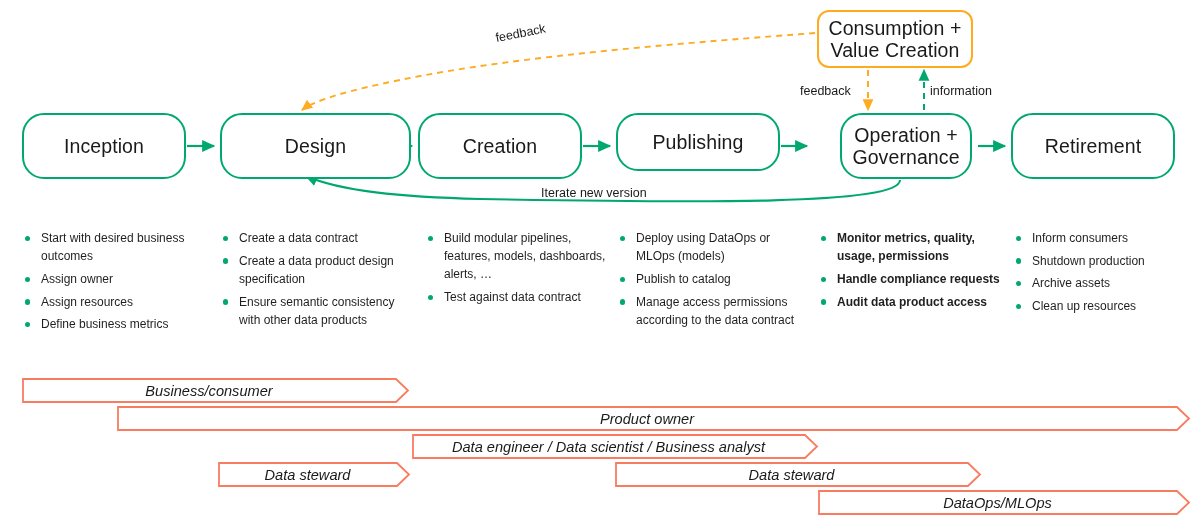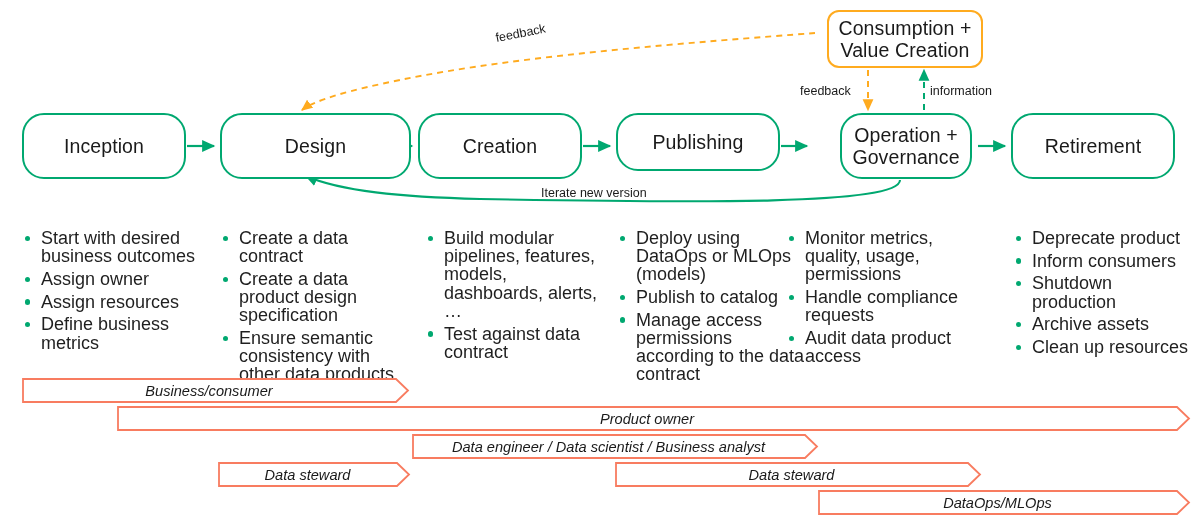--- a/index.html
+++ b/index.html
@@ -40,21 +40,21 @@
     white-space:nowrap;
   }
   .edgelabel.rot{ transform:rotate(-11deg); transform-origin:left bottom; }
 
   
   .bulletcol{position:absolute;top:229px;}
   .bullet{
     position:relative;
     padding-left:19px;
     margin-bottom:4.5px;
-    font-size:18px;
+    font-size:12px;
     line-height:18.2px;
     color:#1f1f1f;
   }
   .bullet:before{
     content:"";
     position:absolute;
     left:3px;top:6.6px;
     width:5.4px;height:5.4px;
     border-radius:50%;
     background:#00a870;
@@ -108,21 +108,21 @@
   </svg>
 
   <div class="stage" style="left:22px;top:113px;width:164px;height:66px;">Inception</div>
   <div class="stage" style="left:220px;top:113px;width:191px;height:66px;">Design</div>
   <div class="stage" style="left:418px;top:113px;width:164px;height:66px;">Creation</div>
   <div class="stage" style="left:616px;top:113px;width:164px;height:58px;">Publishing</div>
   <div class="stage" style="left:840px;top:113px;width:132px;height:66px;white-space:pre-line;">Operation +
 Governance</div>
   <div class="stage" style="left:1011px;top:113px;width:164px;height:66px;">Retirement</div>
 
-  <div class="stage accent" style="left:817px;top:10px;width:156px;height:58px;white-space:pre-line;margin-left:10px;">Consumption +
+  <div class="stage accent" style="left:817px;top:10px;width:156px;height:58px;white-space:pre-line;">Consumption +
 Value Creation</div>
 
   <div class="edgelabel rot" style="left:497px;top:31px;">feedback</div>
   <div class="edgelabel" style="left:800px;top:84px;">feedback</div>
   <div class="edgelabel" style="left:930px;top:84px;">information</div>
   <div class="edgelabel" style="left:541px;top:186px;">Iterate new version</div>
 
   <div class="bulletcol" style="left:22px;width:185px;">
     <div class="bullet">Start with desired business outcomes</div>
     <div class="bullet">Assign owner</div>
@@ -140,28 +140,27 @@
     <div class="bullet">Build modular pipelines, features, models, dashboards, alerts, …</div>
     <div class="bullet">Test against data contract</div>
   </div>
 
   <div class="bulletcol" style="left:617px;width:190px;">
     <div class="bullet">Deploy using DataOps or MLOps (models)</div>
     <div class="bullet">Publish to catalog</div>
     <div class="bullet">Manage access permissions according to the data contract</div>
   </div>
 
-  <div class="bulletcol" style="left:786px;width:182px;">
+  <div class="bulletcol" style="left:818px;width:182px;font-weight:bold;">
     <div class="bullet">Monitor metrics, quality, usage, permissions</div>
     <div class="bullet">Handle compliance requests</div>
     <div class="bullet">Audit data product access</div>
   </div>
 
   <div class="bulletcol" style="left:1013px;width:180px;">
-    <div class="bullet">Deprecate product</div>
     <div class="bullet">Inform consumers</div>
     <div class="bullet">Shutdown production</div>
     <div class="bullet">Archive assets</div>
     <div class="bullet">Clean up resources</div>
   </div>
 
   <div class="rolebar" style="left:22px;top:378px;width:387px;">
     <svg width="387" height="25" viewBox="0 0 387 25" preserveAspectRatio="none">
       <path d="M1,1 L374,1 L386,12.5 L374,24 L1,24 Z" fill="#fff" stroke="#f87c60" stroke-width="1.8"></path>
     </svg>

